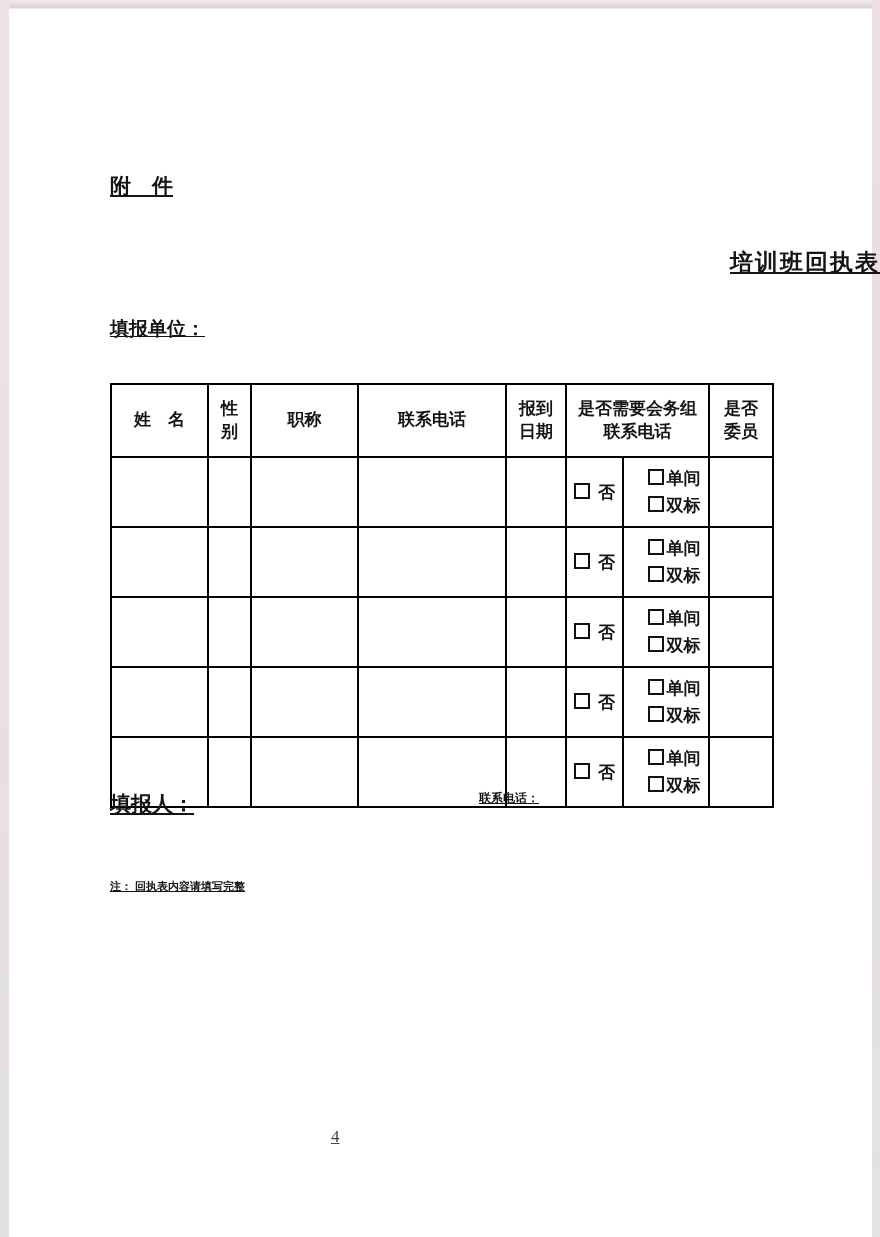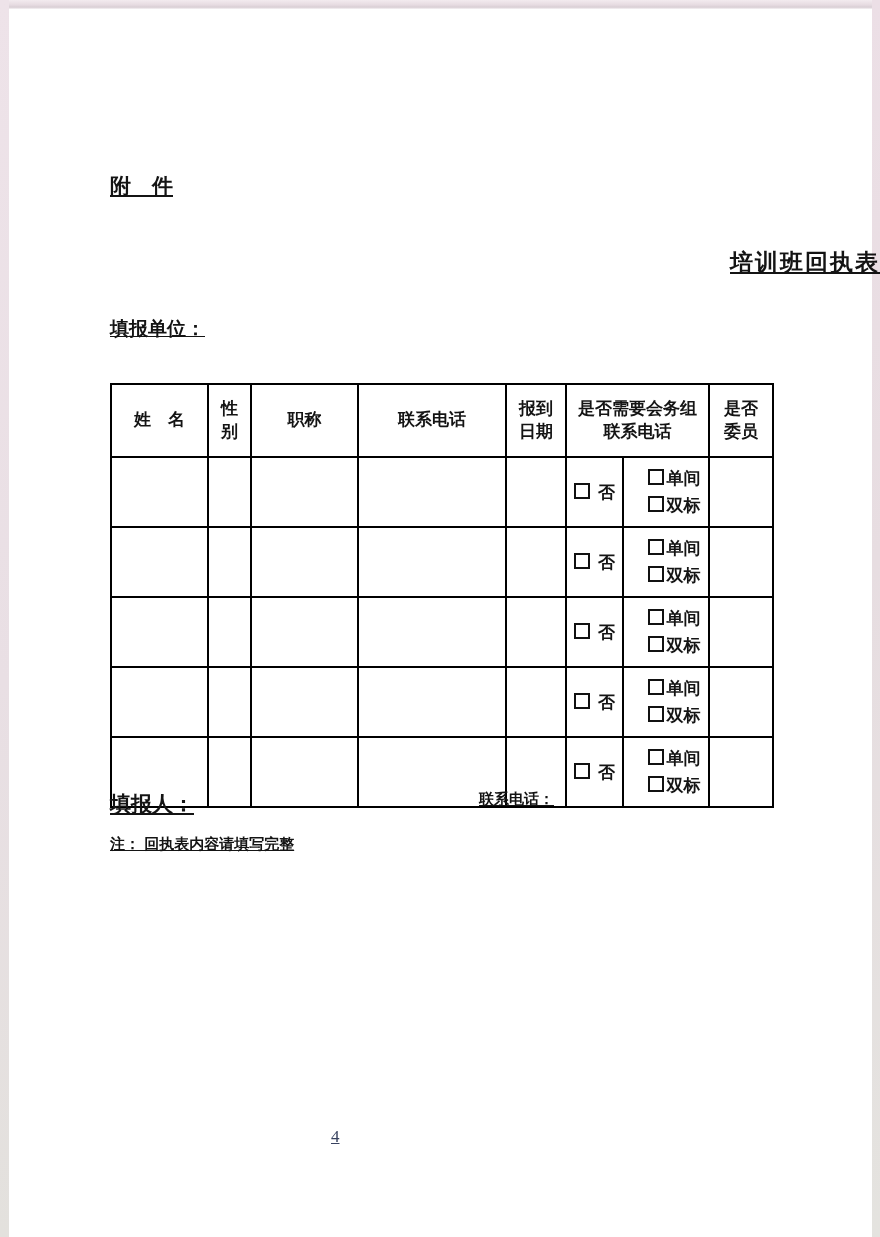--- a/index.html
+++ b/index.html
@@ -19,22 +19,22 @@
     background:linear-gradient(to bottom,#eee3e9 0%,#e9dfe4 55%,#e3e1dd 100%); }
   .strip-right { right:0; top:0; width:8px; height:1237px;
     background:linear-gradient(to bottom,#ecdfe6 0%,#e7dde1 45%,#e4e3df 100%); }
 
   .abs { position:absolute;text-decoration:underline; }
   .attachment { left:110px; top:172px; font-size:21px; font-weight:bold; }
   .title { left:0; top:247px; width:880px; text-align:right;
            font-size:23px; font-weight:bold; letter-spacing:2px; }
   .unit-label { left:110px; top:300px; font-size:19px; font-weight:bold;margin-top:16px; }
   .filler-label { left:110px; top:790px; font-size:21px; font-weight:bold; }
-  .contact-label { left:479px; top:790px; font-size:15px; font-weight:bold; }
-  .note { left:110px; top:835px; font-size:15px; font-weight:bold; }
+  .contact-label { left:479px; top:790px; font-size:12px; font-weight:bold; }
+  .note { left:110px; top:879px; font-size:11px; font-weight:bold; }
   .pageno { left:331px; top:1127px; font-size:17px;
             font-family:"Liberation Serif", serif; color:#37425f; }
 
   table.reply {
     position:absolute; left:110px; top:337px;
     border-collapse:collapse; table-layout:fixed;
     font-family:"Liberation Sans", sans-serif;
     margin-top:46px;
   }
   table.reply th, table.reply td {

